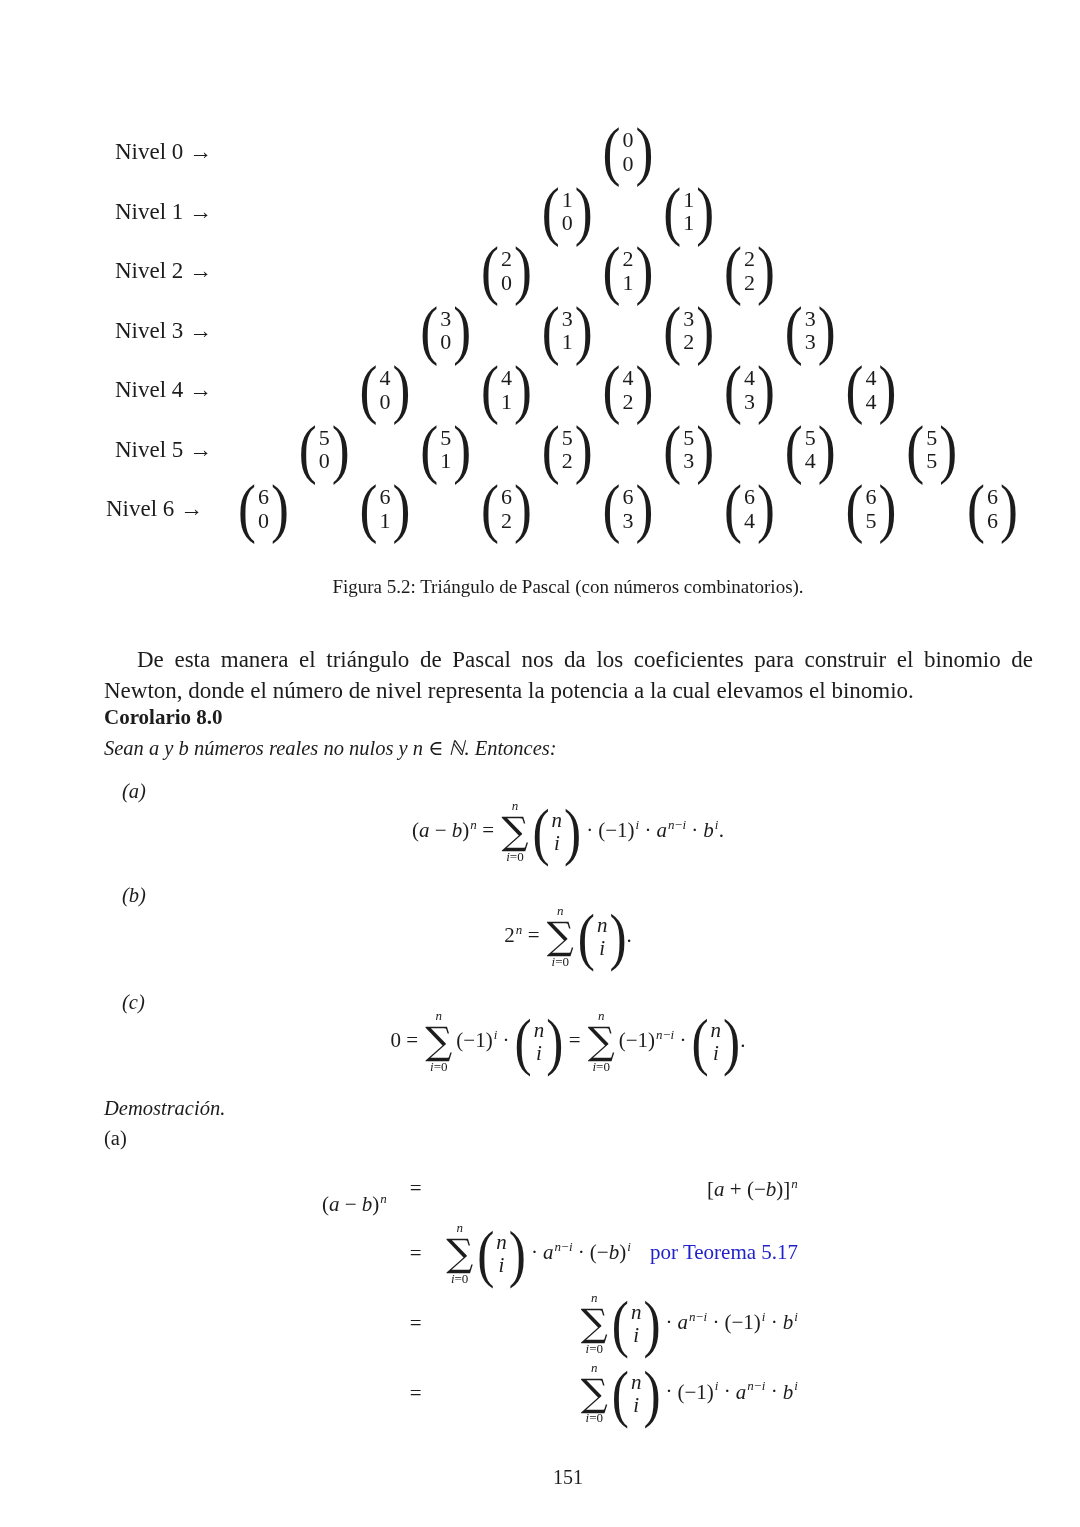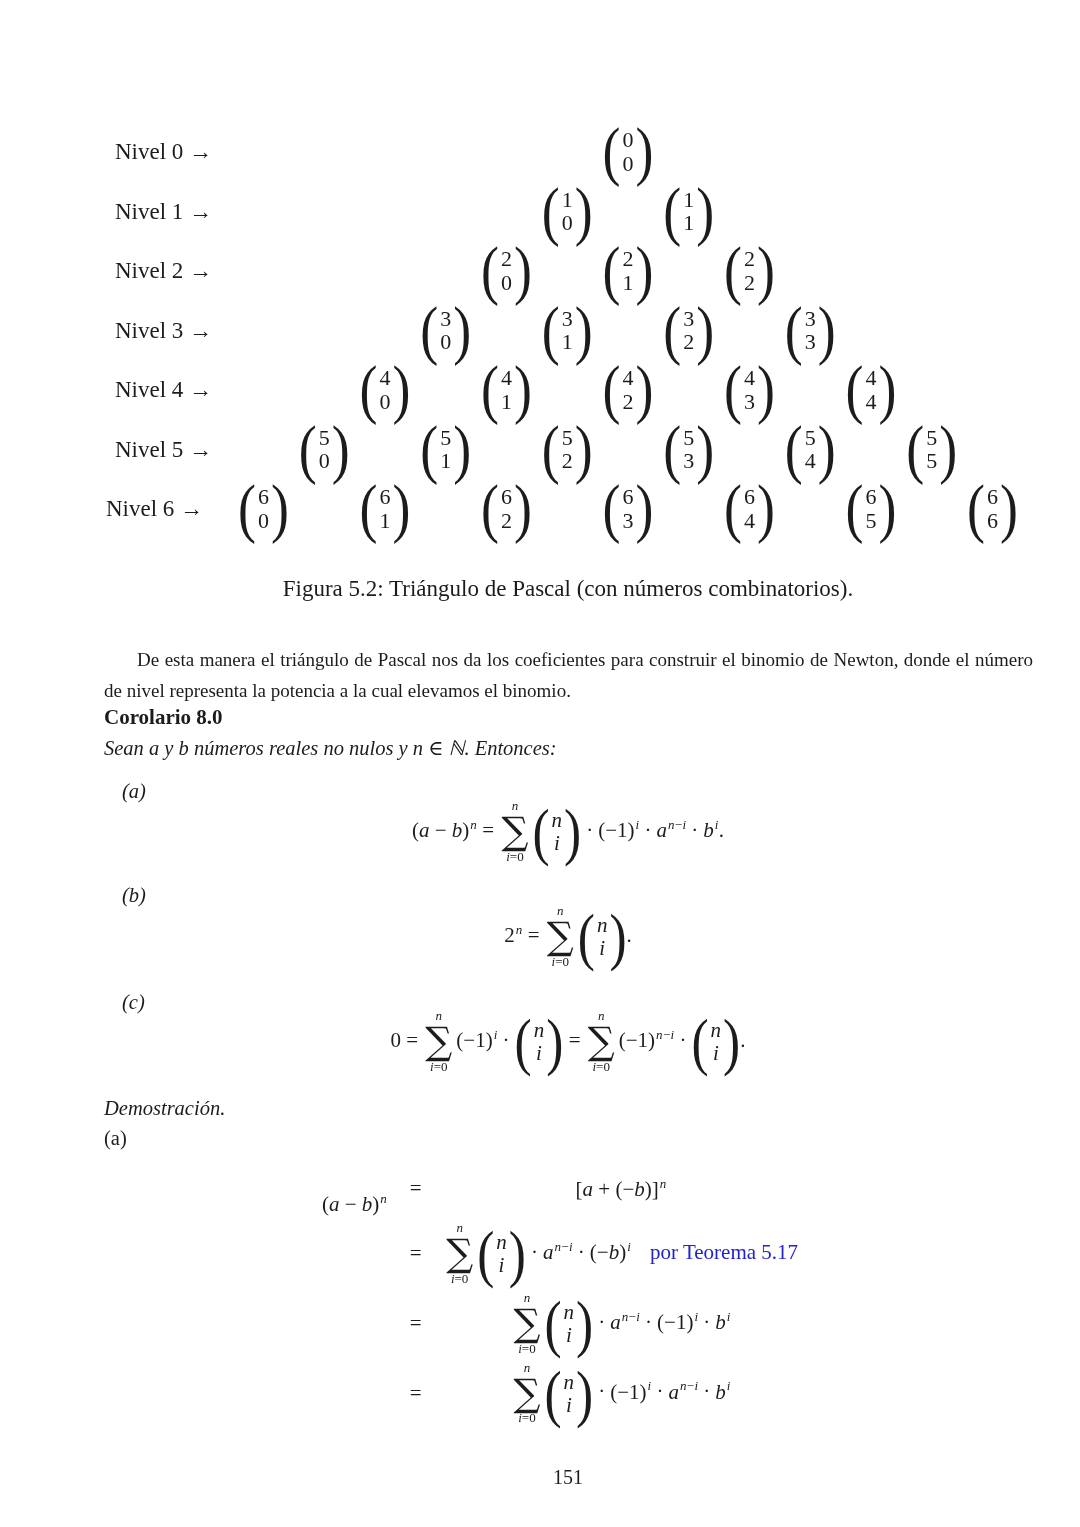--- a/index.html
+++ b/index.html
@@ -20,39 +20,39 @@
   .binom .par{font-size:2.45em;line-height:1;transform:scaleY(1.22);font-weight:400;}
   .binom .bstack{display:inline-flex;flex-direction:column;align-items:center;line-height:1.08;margin:0 2px;}
   .sum{display:inline-flex;flex-direction:column;align-items:center;vertical-align:middle;line-height:1;margin:0 4px 0 2px;}
   .sum .sumtop,.sum .sumbot{font-size:0.62em;line-height:1.15;}
   .sum .sumglyph{font-size:1.8em;line-height:0.95;font-family:"DejaVu Serif","DejaVu Sans",serif;}
   .sup{font-size:0.62em;vertical-align:super;margin-left:1px;letter-spacing:0.3px;}
   .cdot{margin:0 5px;}
   .it{font-style:italic;}
   .note{color:var(--blue,#2222cc);margin-left:19px;}
   
-  .caption{position:absolute;left:104px;width:928px;top:576px;text-align:center;font-size:23px;}
+  .caption{position:absolute;left:104px;width:928px;top:576px;text-align:center;font-size:19px;}
   .para{
     position:absolute;left:104px;width:929px;top:644px;
-    font-size:19px;line-height:31px;text-align:justify;text-indent:33px;
+    font-size:23px;line-height:31px;text-align:justify;text-indent:33px;
   }
   .cor-head{position:absolute;left:104px;top:705px;font-weight:bold;font-size:21px;}
   .cor-lead{position:absolute;left:104px;top:733px;font-style:italic;font-size:20.5px;}
   .item-label{position:absolute;left:122px;font-style:italic;font-size:20.5px;}
   .display-eq{position:absolute;left:104px;width:928px;text-align:center;font-size:21px;}
   .dem-title{position:absolute;left:104px;top:1097px;font-style:italic;font-size:20.5px;}
   .dem-part{position:absolute;left:104px;top:1127px;font-size:20.5px;}
   .proof{
     position:absolute;left:322px;top:1158px;
     display:grid;grid-template-columns:auto 57px auto;align-items:center;
     font-size:21px;
   }
   .proof .lhs{text-align:right;padding:2px 0;margin-top:31px;}
   .proof .rel{text-align:center;padding:2px 0;}
-  .proof .rhs{text-align:center;white-space:nowrap;padding:2px 0;}
+  .proof .rhs{text-align:right;white-space:nowrap;padding:2px 0;}
   .pagenum{position:absolute;left:104px;width:928px;top:1466px;text-align:center;font-size:20px;}
 </style>
 </head>
 <body>
 
 <div class="page">
 
   <div class="figure" id="figure">
       <div class="nivel-label" style="left: 115px; top: 152px;">Nivel 0 →</div>
       <div class="tri-binom" style="left: 628px; top: 152px;"><span class="binom">

